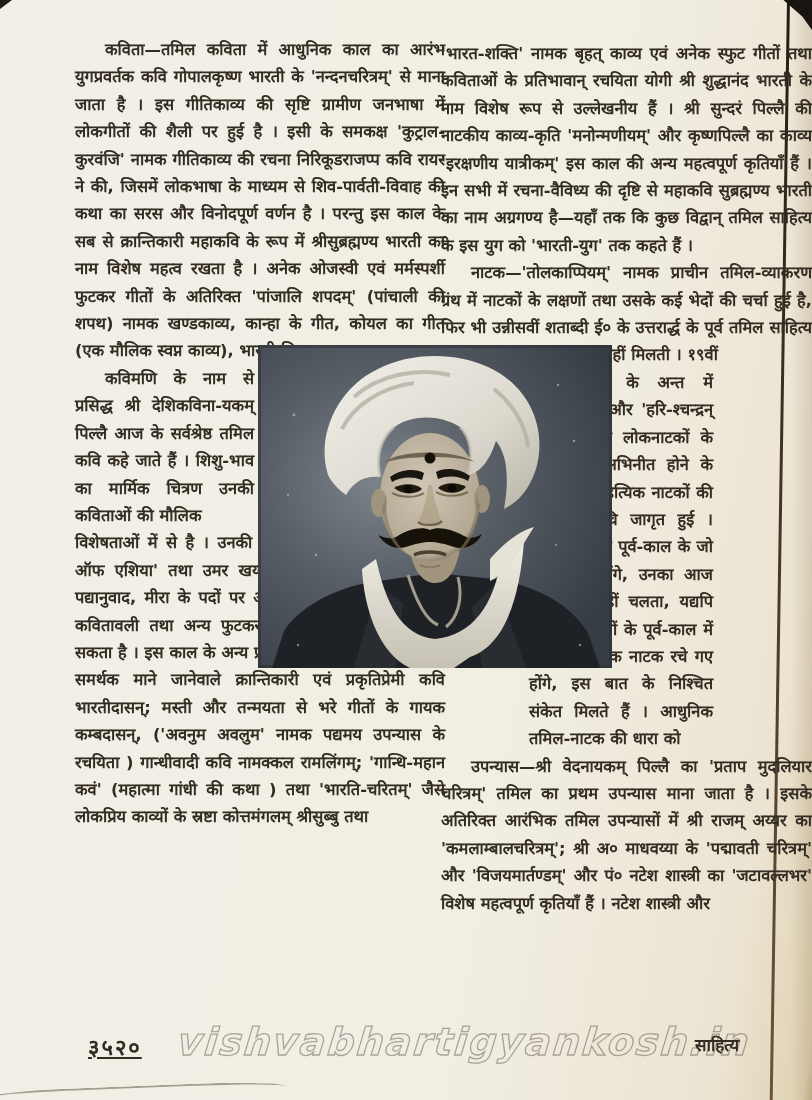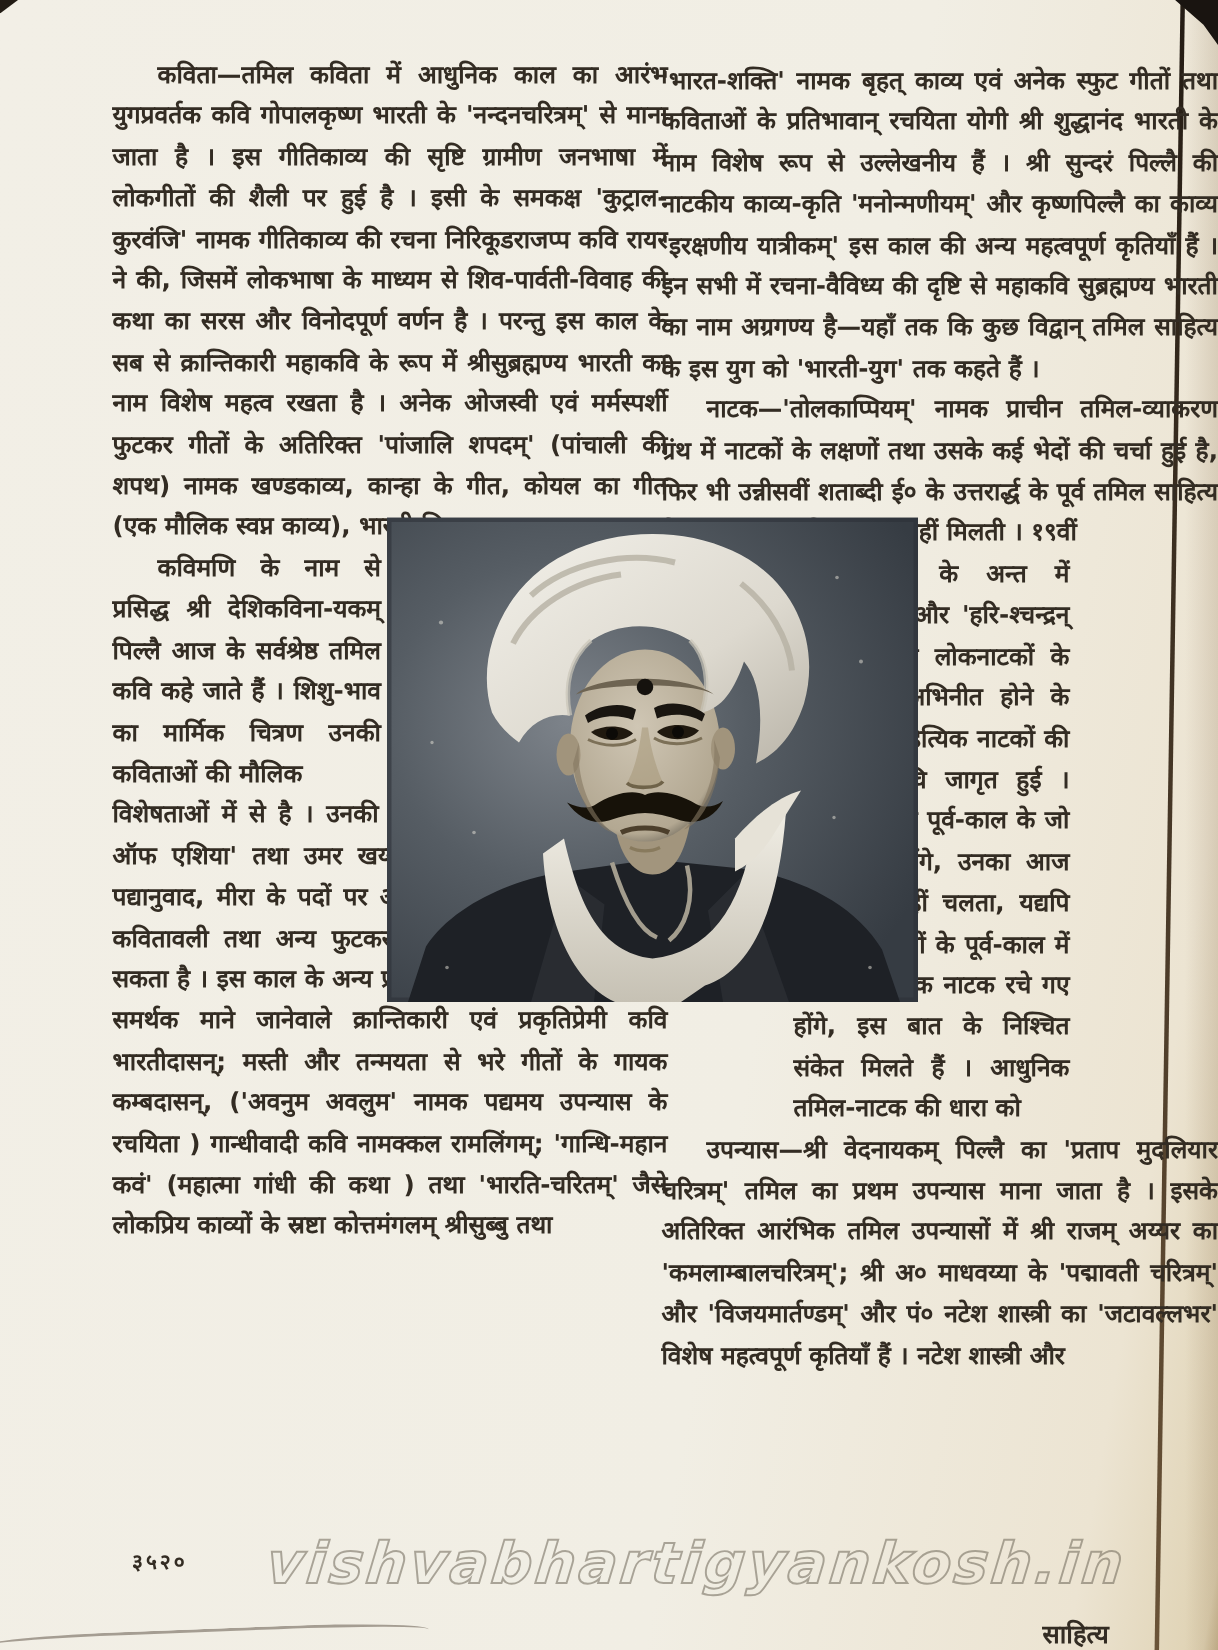--- a/index.html
+++ b/index.html
@@ -16,22 +16,22 @@
   .col p{margin:0;padding:0;}
   .indent{text-indent:30px;}
   .narrow-left{width:179px;}
   .right-col .narrow-right{width:184px;margin-left:88px;}
   .photo-wrap{position:absolute;left:258px;top:345px;width:354px;height:323px;}
   .photo-wrap svg{display:block;width:100%;height:100%;}
   .caption{
     position:absolute;left:236px;top:676px;width:398px;
     text-align:center;font-size:14.6px;line-height:21px;font-weight:700;color:#3a332a;
   }
-  .footer-num{position:absolute;left:88px;top:1031px;font-size:14px;font-weight:700;letter-spacing:2px;}
-  .footer-section{position:absolute;left:695px;top:1033px;font-size:17px;font-weight:700;margin-top:44px;}
+  .footer-num{position:absolute;left:88px;top:1031px;font-size:22px;font-weight:700;letter-spacing:2px;text-decoration:underline;}
+  .footer-section{position:absolute;left:695px;top:1033px;font-size:17px;font-weight:700;}
   .watermark{
     position:absolute;left:178px;top:1020px;width:460px;
     font-size:38px;font-style:italic;font-weight:700;letter-spacing:2px;
     color:rgba(242,239,230,0.06);
     -webkit-text-stroke:1.3px rgba(110,102,88,0.55);
     transform:skewX(-6deg);
     white-space:nowrap;
   }
   
   .corner-wedge-tr{

